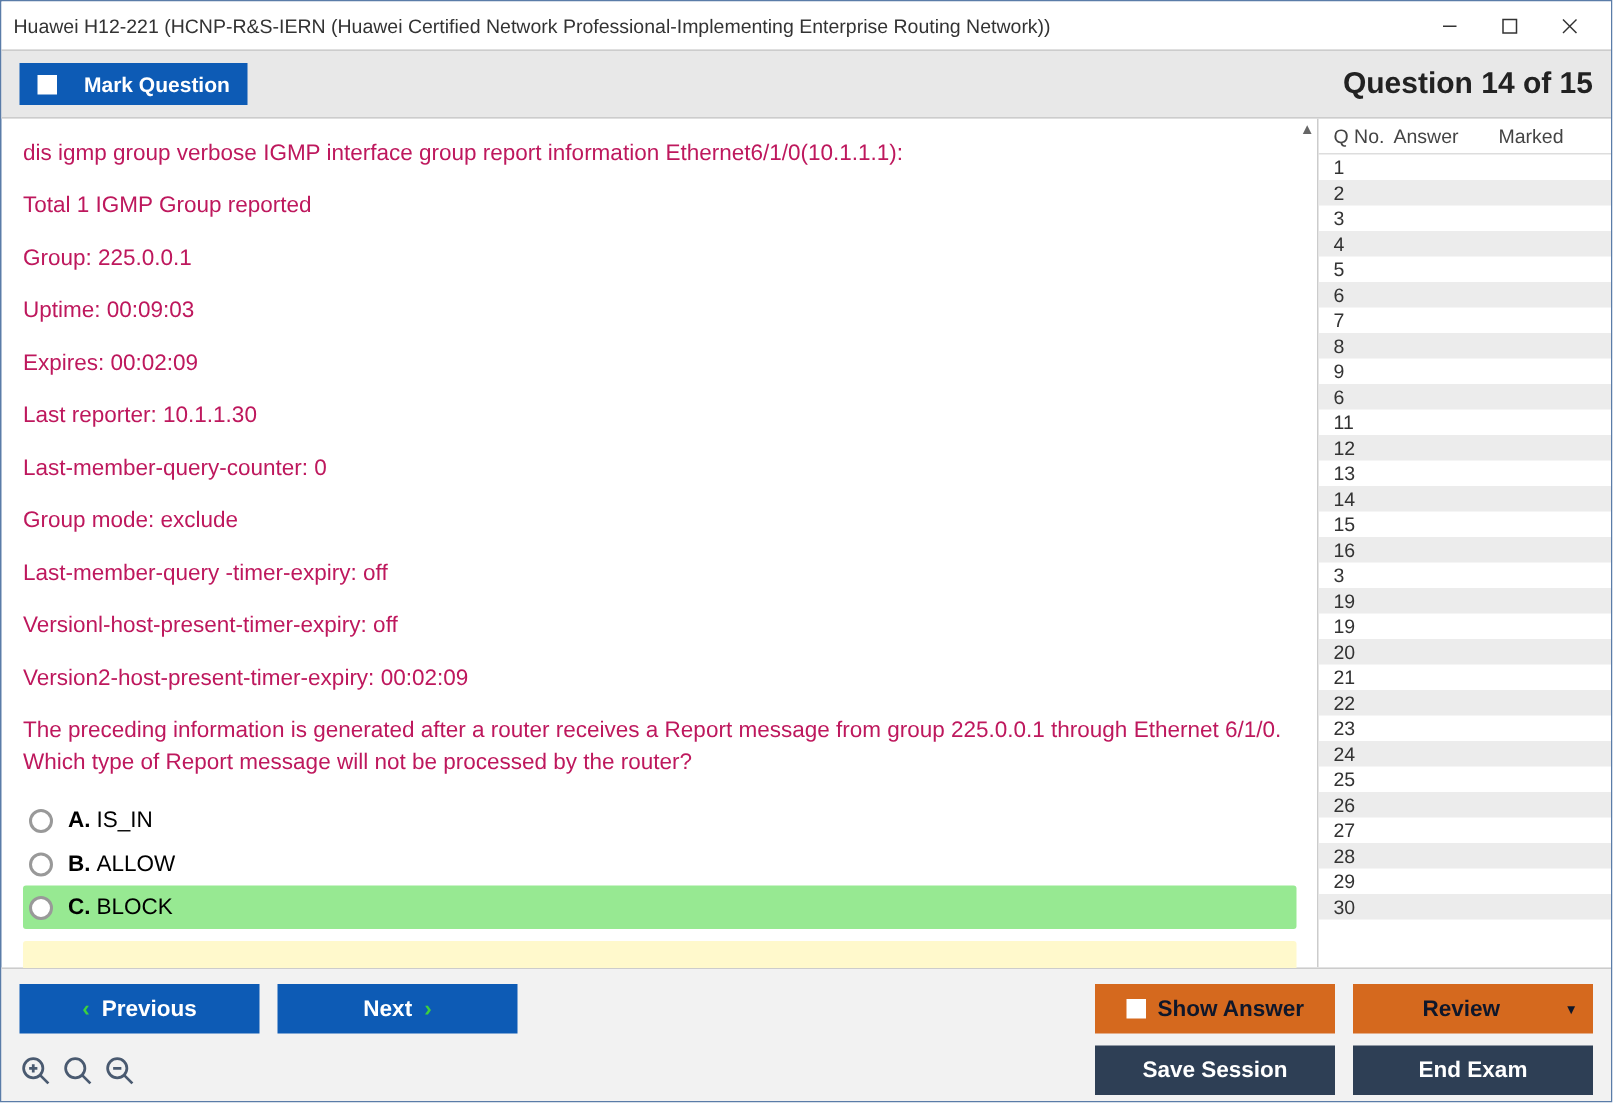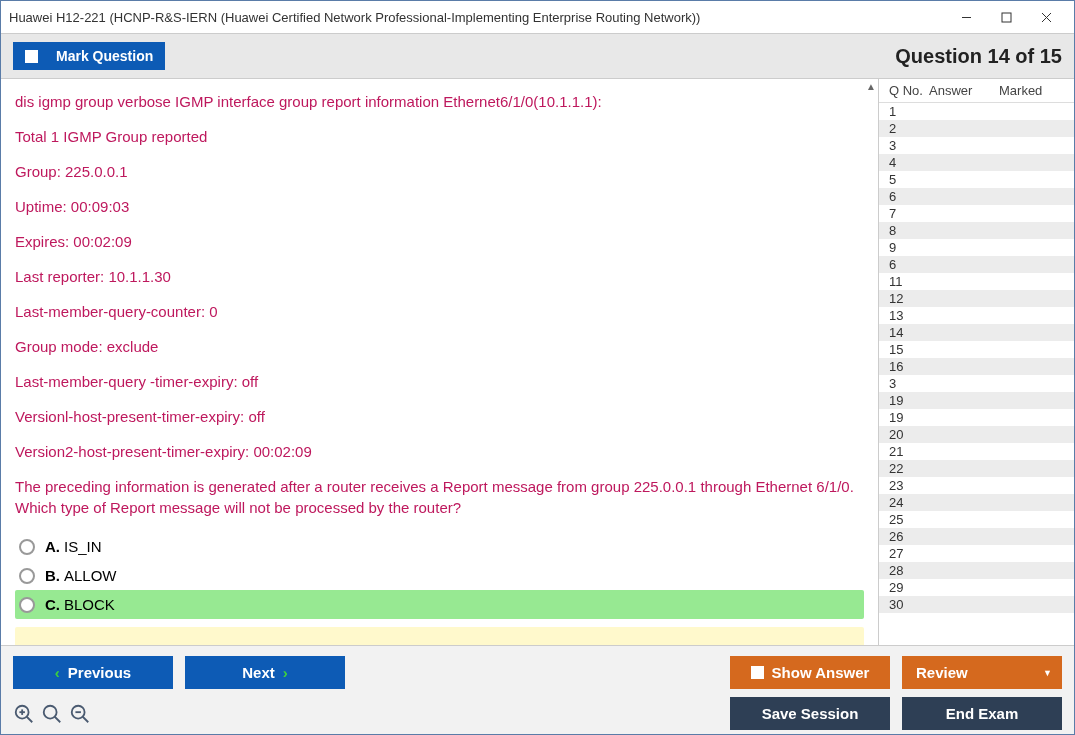--- a/index.html
+++ b/index.html
@@ -32,27 +32,27 @@
 .side-header .col-ans { width: 70px; }
 .side-header .col-mark { flex: 1; }
 .side-list { flex: 1; overflow-y: scroll; font-size: 13px; }
 .side-row { display: flex; padding: 0 6px 0 10px; height: 17px; align-items: center; }
 .side-row:nth-child(even) { background: #ececec; }
 .side-row .qno { width: 40px; color: #333; }
 .footer { background: #f2f2f2; padding: 10px 12px 4px 12px; display: flex; flex-direction: column; gap: 8px; border-top: 1px solid #ccc; }
 .footer-row { display: flex; align-items: center; gap: 12px; }
 .btn { border: none; padding: 8px 14px; font-size: 15px; font-weight: bold; cursor: pointer; display: flex; align-items: center; justify-content: center; gap: 8px; }
 .btn-blue { background: #0d5bb5; color: #fff; width: 160px; }
-.btn-orange { background: #d5691e; color: #ffffff; width: 160px; }
+.btn-orange { background: #d5691e; color: #0f172a; width: 160px; }
 .btn-dark { background: #2e3f55; color: #fff; width: 160px; }
 .btn-blue .arrow-l { color: #3dd13d; font-weight: bold; }
 .btn-blue .arrow-r { color: #3dd13d; font-weight: bold; }
 .btn .checkbox-sm { width: 13px; height: 13px; background: #fff; display: inline-block; }
 .btn .checkbox-sm.checked::after { content: "✓"; color: #d5691e; font-size: 12px; font-weight: bold; display: block; line-height: 11px; text-align: center; }
-.btn-orange.review { justify-content: space-between; padding-right: 10px; gap: 43px; }
+.btn-orange.review { justify-content: flex-end; padding-right: 10px; gap: 43px; }
 .btn-orange.review .dd { font-size: 9px; }
 .spacer { flex: 1; }
 .zoom-controls { display: flex; gap: 6px; color: #4a5a70; }
 .zoom-controls .zicon { width: 22px; height: 22px; cursor: pointer; }
 
 .side-list::-webkit-scrollbar { width: 16px; }
 .side-list::-webkit-scrollbar-track { background: #f0f0f0; }
 .side-list::-webkit-scrollbar-thumb { background: #c8c8c8; }
 .side-list::-webkit-scrollbar-button { background: #e6e6e6; height: 16px; }
 </style>

